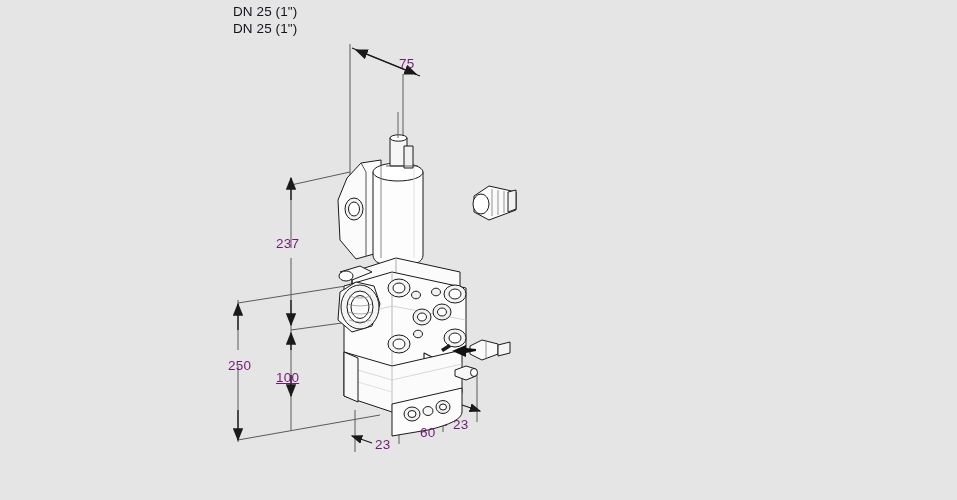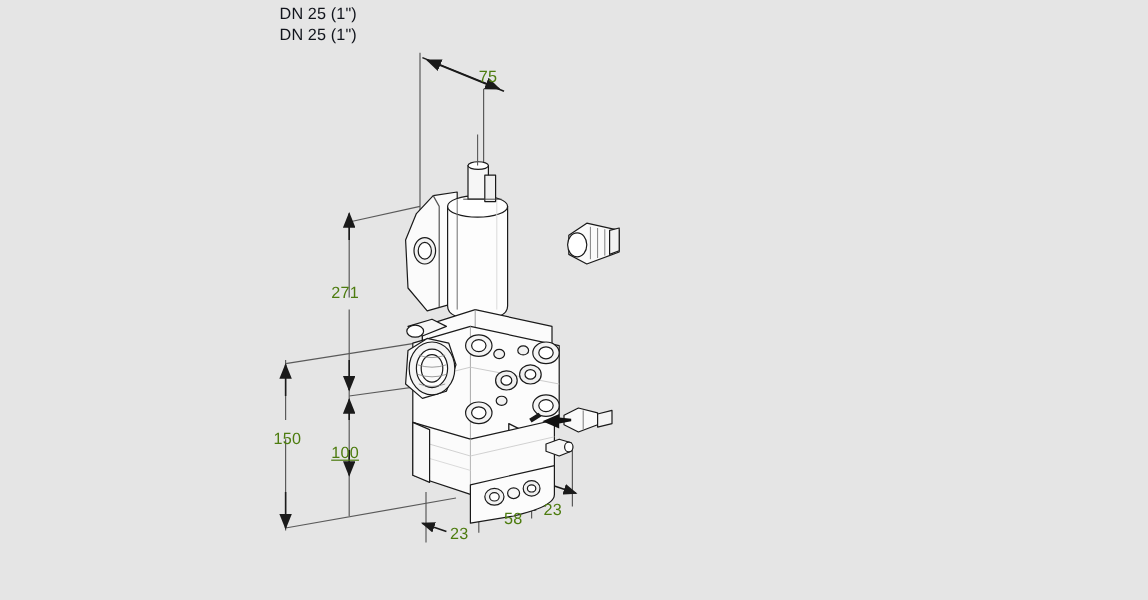--- a/index.html
+++ b/index.html
@@ -27,21 +27,21 @@
     top: 3px;
     line-height: 17px;
     font-size: 13.5px;
     color: #11141c;
     letter-spacing: 0.1px;
     white-space: nowrap;
   }
   .dim-label {
     position: absolute;
     font-size: 13.5px;
-    color: #4d7c0f;
+    color: #701a75;
     white-space: nowrap;
     letter-spacing: 0.2px;
   }
   svg { display: block; }
 </style>
 </head>
 <body>
 
 <div id="drawing-root">
 
@@ -240,20 +240,20 @@
       </g>
 
       <g>
         <path d="M455 370 L466 366 L476 369 L476 376 L466 380 L455 376 Z" fill="#f7f7f7"></path>
         <ellipse cx="474" cy="372.5" rx="3.5" ry="4" fill="#ffffff"></ellipse>
       </g>
     </g>
   </svg>
 
   <div class="dim-label" style="left:399px;  top:56px;">75</div>
-  <div class="dim-label" style="left:276px; top:236px;">271</div>
-  <div class="dim-label" style="left:228px; top:358px;">150</div>
+  <div class="dim-label" style="left:276px; top:236px;">237</div>
+  <div class="dim-label" style="left:228px; top:358px;">250</div>
   <div class="dim-label" style="left:276px; top:370px;text-decoration:underline;">100</div>
   <div class="dim-label" style="left:375px; top:437px;">23</div>
-  <div class="dim-label" style="left:420px; top:425px;">58</div>
+  <div class="dim-label" style="left:420px; top:425px;">60</div>
   <div class="dim-label" style="left:453px; top:417px;">23</div>
 
 </div>
 
 </body></html>

